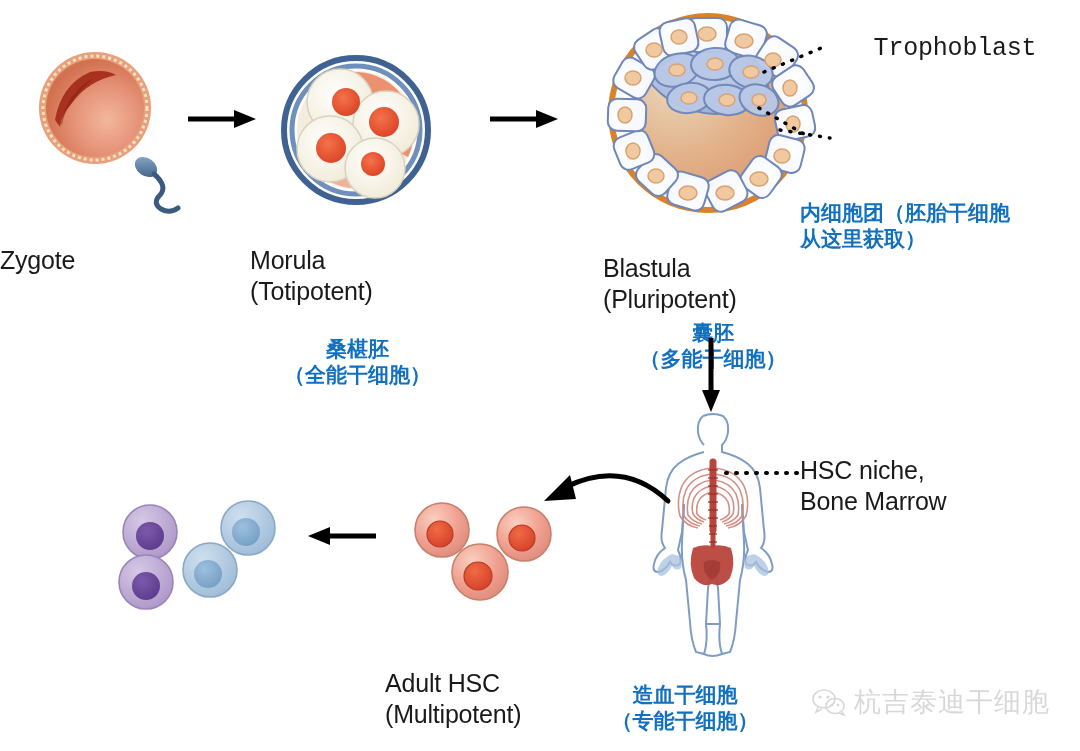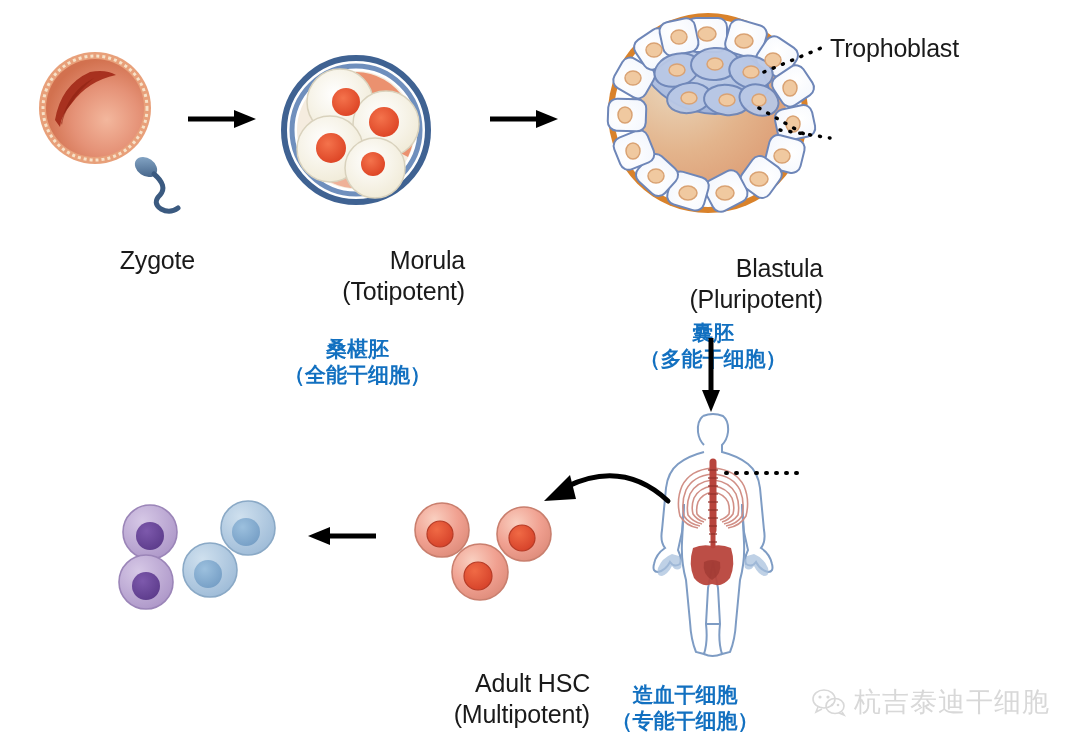--- a/index.html
+++ b/index.html
@@ -17,21 +17,21 @@
     background: #ffffff;
     overflow: hidden;
   }
   .abs { position: absolute; }
 
   
   .en-label {
     color: #1a1a1a;
     font-size: 25px;
     line-height: 31px;
-    text-align: right;
+    text-align: left;
     font-family: "Liberation Sans", sans-serif;
     white-space: pre-line;
     letter-spacing: -0.2px;
   }
   .cn-label {
     color: #1270c0;
     font-size: 21px;
     line-height: 26px;
     text-align: center;
     font-weight: bold;
@@ -205,21 +205,23 @@
   </div>
 
   <div class="abs" style="left:760px; top:30px;">
     <svg width="120" height="140" viewBox="0 0 120 140">
       <line x1="4" y1="42" x2="66" y2="16" stroke="#000" stroke-width="3.5" stroke-dasharray="1 9" stroke-linecap="round"></line>
       <line x1="20" y1="100" x2="70" y2="108" stroke="#000" stroke-width="3.5" stroke-dasharray="1 9" stroke-linecap="round"></line>
       <line x1="-1" y1="78" x2="44" y2="104" stroke="#000" stroke-width="3.5" stroke-dasharray="1 9" stroke-linecap="round"></line>
     </svg>
   </div>
 
-  <div class="abs en-label" style="left:830px; top:33px; width:250px; text-align:left;">Trophoblast</div>
+  <div class="abs en-label" style="left:830px; top:33px; width:250px; text-align:center;font-family:Liberation Mono, monospace;">Trophoblast</div>
+  <div class="abs cn-label left" style="left:800px; top:200px; width:276px;">内细胞团（胚胎干细胞
+从这里获取）</div>
 
   <div class="abs en-label" style="left:603px; top:253px; width:220px;">Blastula
 (Pluripotent)</div>
   <div class="abs cn-label" style="left:603px; top:320px; width:220px;">囊胚
 （多能干细胞）</div>
 
   <div class="abs" style="left:699px; top:338px;">
     <svg width="24" height="76" viewBox="0 0 24 76">
       <line x1="12" y1="0" x2="12" y2="56" stroke="#000" stroke-width="5"></line>
       <polygon points="3,52 12,74 21,52" fill="#000"></polygon>
@@ -282,20 +284,22 @@
                Q74 132 64 134 Q54 132 45 136 Z" fill="#b8443c" opacity="0.95"></path>
       <path d="M56 150 Q64 146 72 150 Q74 162 64 168 Q54 162 56 150 Z" fill="#9c3830" opacity="0.7"></path>
     </svg>
   </div>
 
   <div class="abs" style="left:724px; top:466px;">
     <svg width="80" height="14" viewBox="0 0 80 14">
       <line x1="2" y1="7" x2="76" y2="7" stroke="#000" stroke-width="4" stroke-dasharray="1 9" stroke-linecap="round"></line>
     </svg>
   </div>
+  <div class="abs en-label" style="left:800px; top:455px; width:270px; text-align:left;">HSC niche,
+Bone Marrow</div>
 
   <div class="abs" style="left:518px; top:455px;">
     <svg width="160" height="95" viewBox="0 0 160 95">
       <path d="M150 46 Q105 4 48 32" fill="none" stroke="#000" stroke-width="5" stroke-linecap="round"></path>
       <polygon points="52,20 26,46 58,44" fill="#000"></polygon>
     </svg>
   </div>
 
   <div class="abs" style="left:410px; top:498px;">
     <svg width="150" height="112" viewBox="0 0 150 112">

